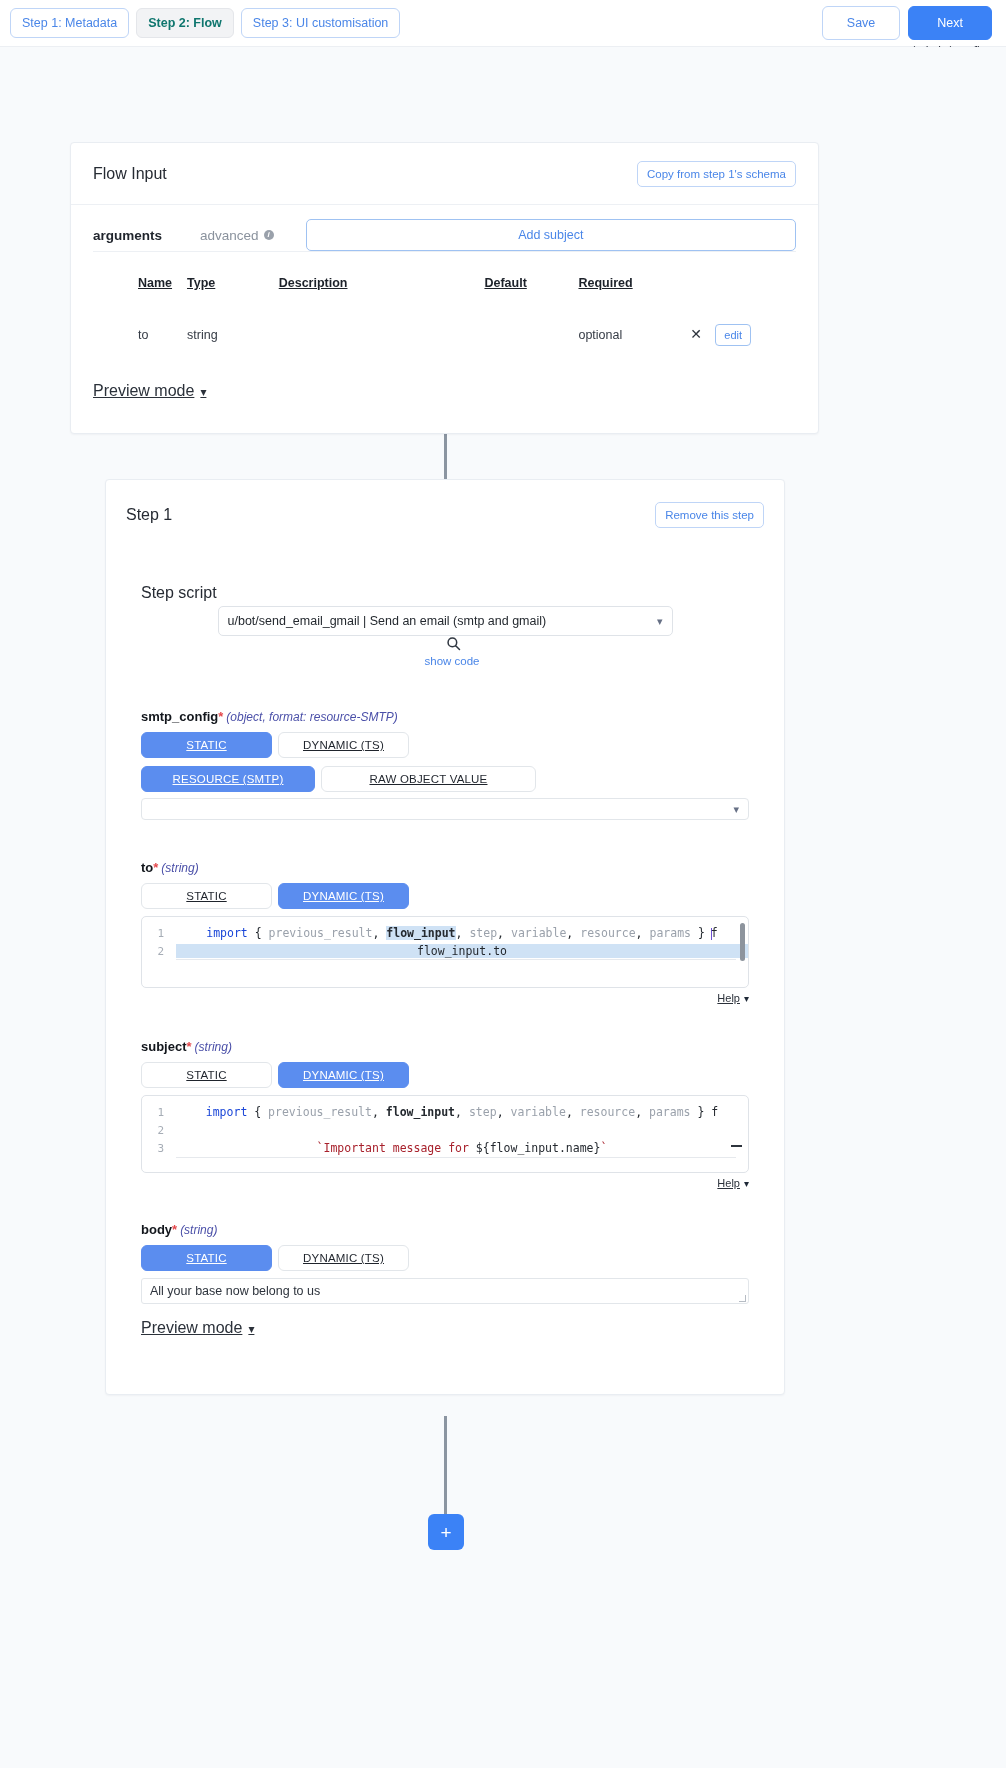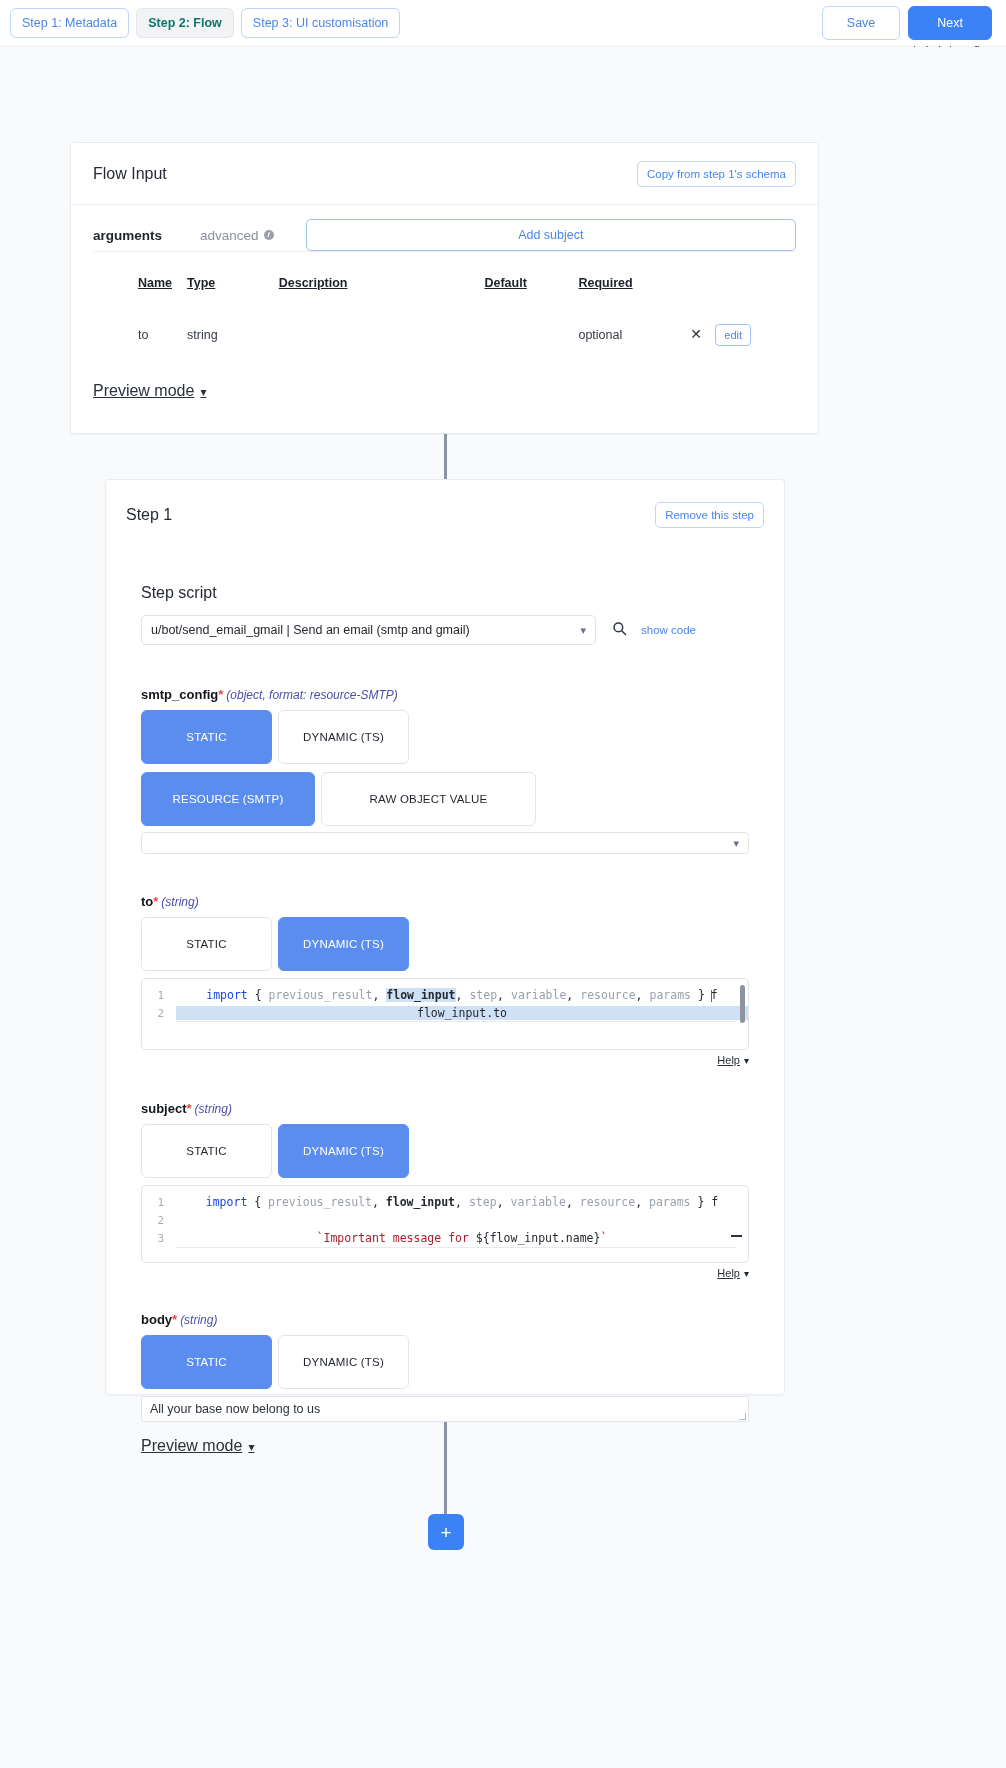--- a/index.html
+++ b/index.html
@@ -263,23 +263,24 @@
   .field-type { font-size: 12px; color: #4a4fa8; font-style: italic; font-weight: normal; margin-left: 3px; }
 
   .seg { display: flex; margin-top: 8px; }
   .seg-btn {
     font-size: 11.5px;
     letter-spacing: 0.2px;
     border: 1px solid #e2e6ea;
     background: #fff;
     color: #1f242c;
     border-radius: 6px;
-    padding: 20px 0;
+    padding: 6px 0;
     text-align: center;
     cursor: pointer;
+    text-decoration: underline;
   }
   .seg-btn.on { background: #5b8def; border-color: #5b8def; color: #ffffff; }
   .seg-w1 { width: 131px; }
   .seg-w2 { width: 131px; margin-left: 6px; }
   .seg-r1 { width: 174px; }
   .seg-r2 { width: 215px; margin-left: 6px; }
 
   .plain-input {
     margin-top: 6px;
     width: 608px;
@@ -482,21 +483,21 @@
   <div class="card" id="step1-card">
 
     <div style="display:flex; align-items:center; padding:22px 20px 0 20px;">
       <div class="card-title">Step 1</div>
       <button class="ghost-btn">Remove this step</button>
     </div>
 
     <div style="padding:0 35px;">
 
       <div class="section-title" style="margin-top:56px;">Step script</div>
-      <div style="display:flex; align-items:center; margin-top:13px;">
+      <div style="display:flex; align-items:center; margin-top:4px;flex-direction:column;">
         <div class="select-wrap">
           <div class="fake-select">u/bot/send_email_gmail | Send an email (smtp and gmail)</div>
           <span class="sel-chev">▾</span>
         </div>
         <span class="search-icon">
           <svg width="15" height="15" viewBox="0 0 16 16" fill="none" stroke="#2f3640" stroke-width="1.6">
             <circle cx="6.8" cy="6.8" r="4.6"></circle>
               <line x1="10.3" y1="10.3" x2="14.4" y2="14.4" stroke-linecap="round"></line>
           </svg>
         </span>

